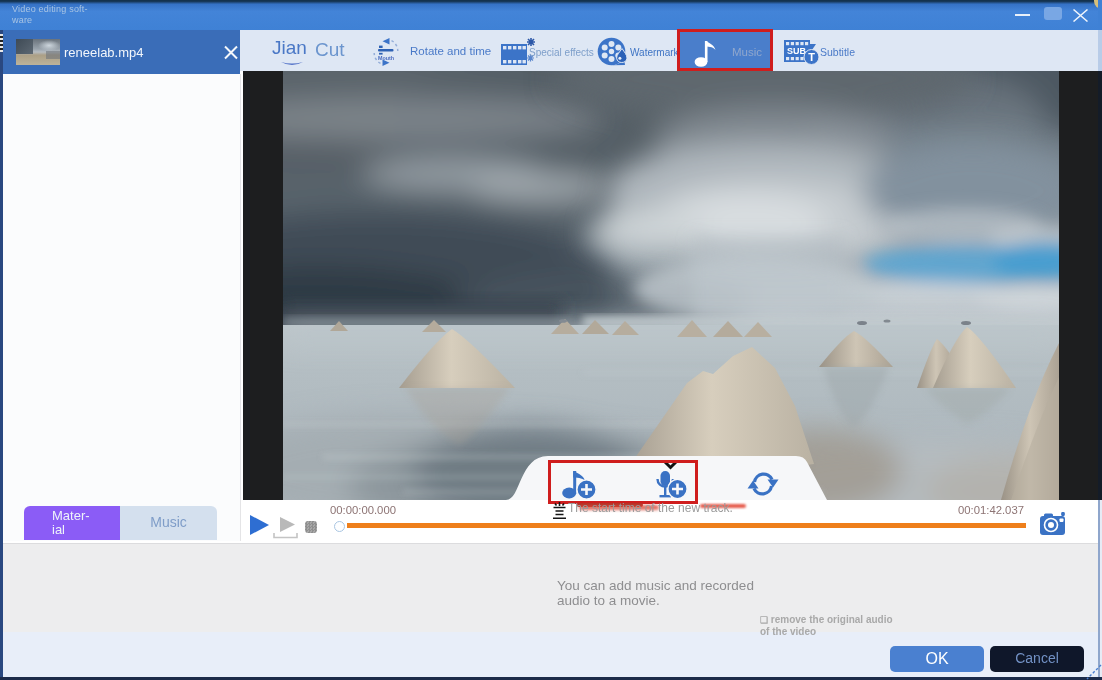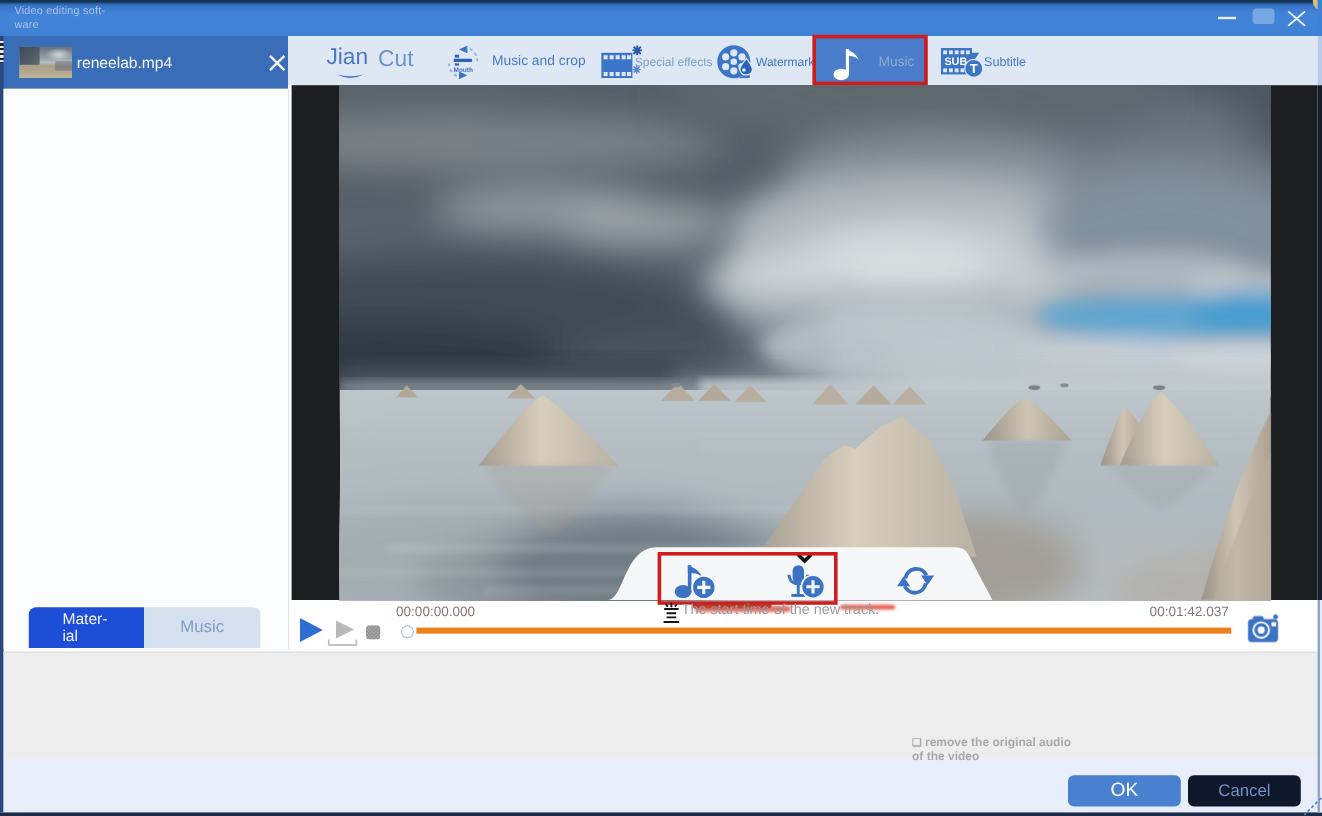--- a/index.html
+++ b/index.html
@@ -46,21 +46,21 @@
       <path d="M20.5 3.6 A 11.8 11.8 0 0 1 26.8 14" stroke-dasharray="2.6 2.6"></path>
       <path d="M9.5 26.4 A 11.8 11.8 0 0 1 3.2 16" stroke-dasharray="2.6 2.6"></path>
     </g>
     <path d="M18.5 1 L11.5 4.2 L18.5 7.4 Z" fill="#3c74c8"></path>
     <path d="M11.5 29 L18.5 25.8 L11.5 22.6 Z" fill="#3c74c8"></path>
     <rect x="8" y="8.6" width="3.6" height="2.4" fill="#2e62b4"></rect>
     <rect x="7" y="12" width="15.5" height="2.6" rx="1" fill="#2e62b4"></rect>
     <rect x="8" y="15.8" width="3.6" height="1.8" fill="#2e62b4"></rect>
     <text x="15" y="22.6" font-size="5.4" fill="#4a6cc0" text-anchor="middle" font-weight="bold">Mouth</text>
   </svg>
-  <div class="abs" style="left:410px;top:45px;color:#4a7ac8;font-size:11.5px;">Music and crop</div>
+  <div class="abs" style="left:410px;top:45px;color:#4a7ac8;font-size:11.5px;">Rotate and time</div>
 
   <svg class="abs" style="left:501px;top:37px;" width="34" height="31" viewBox="0 0 34 31">
     <rect x="0" y="7" width="26" height="21" fill="#3c74c8"></rect>
     <rect x="2" y="9" width="3.4" height="3.4" fill="#dee7f4"></rect>
       <rect x="7" y="9" width="3.4" height="3.4" fill="#dee7f4"></rect>
       <rect x="12" y="9" width="3.4" height="3.4" fill="#dee7f4"></rect>
       <rect x="17" y="9" width="3.4" height="3.4" fill="#dee7f4"></rect>
       <rect x="21.5" y="9" width="3.4" height="3.4" fill="#dee7f4"></rect>
     <rect x="2" y="23" width="3.4" height="3.4" fill="#dee7f4"></rect>
       <rect x="7" y="23" width="3.4" height="3.4" fill="#dee7f4"></rect>
@@ -319,33 +319,34 @@
   </svg>
 
   <svg class="abs" style="left:552px;top:502px;z-index:4;" width="15" height="18" viewBox="0 0 15 18">
     <g stroke="#151515" stroke-width="1.6">
       <path d="M7.5 0 L7.5 4 M3 1.5 L4.5 3.5 M12 1.5 L10.5 3.5 M1.5 5.5 L13.5 5.5 M3.5 9 L11.5 9 M3.5 12.5 L11.5 12.5 M1 16.3 L14 16.3"></path>
     </g>
   </svg>
   <div class="abs" style="left:568px;top:501px;color:#9b9b9b;font-size:12px;z-index:4;">The start time of the new track.</div>
 
   <div class="abs" style="left:3px;top:543px;width:1099px;height:89px;background:#ededee;border-top:1px solid #dcdcde;"></div>
+  <div class="abs" style="left:557px;top:578px;color:#8e8e90;font-size:13.5px;line-height:15px;">You can add music and recorded<br>audio to a movie.</div>
 
   <div class="abs" style="left:3px;top:632px;width:1099px;height:45px;background:#e8eef9;"></div>
   <div class="abs" style="left:760px;top:614px;color:#a9a9a9;font-size:10px;line-height:11px;font-weight:bold;"><span style="font-size:9px;">❑</span> remove the original audio<br>of the video</div>
   <div class="abs" style="left:890px;top:646px;width:94px;height:26px;background:#4a80d0;border-radius:5px;color:#fff;font-size:16px;text-align:center;line-height:25px;">OK</div>
   <div class="abs" style="left:990px;top:646px;width:94px;height:26px;background:#0f172a;border-radius:5px;color:#7291c5;font-size:14px;text-align:center;line-height:25px;">Cancel</div>
 
   <div class="abs" style="left:0;top:677px;width:1102px;height:3px;background:#1c2b4a;"></div>
 
   <div class="abs" style="left:1098px;top:0;width:4px;height:30px;background:#3f81d5;"></div>
   <div class="abs" style="left:1098px;top:30px;width:4px;height:41px;background:#b8cce8;"></div>
   <div class="abs" style="left:1098px;top:71px;width:4px;height:429px;background:#141c28;"></div>
   <div class="abs" style="left:1098px;top:500px;width:4px;height:177px;background:#e6ebf5;"></div>
   <div class="abs" style="left:1098px;top:500px;width:1.5px;height:177px;background:#8fa6cc;"></div>
   <svg class="abs" style="left:1084px;top:664px;z-index:6;" width="18" height="16" viewBox="0 0 18 16">
       <path d="M17 1 L3 15" stroke="#4a7fd0" stroke-width="1.4" stroke-dasharray="2.5 2" fill="none"></path>
     </svg>
 
-  <div class="abs" style="left:24px;top:506px;width:96px;height:34px;background:#1d4ed8;border-radius:6px 0 0 0;color:#eef3fa;font-size:13px;line-height:14px;padding:3px 0 0 28px;">Mater-<br>ial</div>
+  <div class="abs" style="left:24px;top:506px;width:96px;height:34px;background:#8b5cf6;border-radius:6px 0 0 0;color:#eef3fa;font-size:13px;line-height:14px;padding:3px 0 0 28px;">Mater-<br>ial</div>
   <div class="abs" style="left:120px;top:506px;width:97px;height:34px;background:#d4e0ee;border-radius:0 6px 0 0;color:#7f9dc8;font-size:14px;text-align:center;line-height:32px;">Music</div>
 
 </div>
 
 </body></html>

